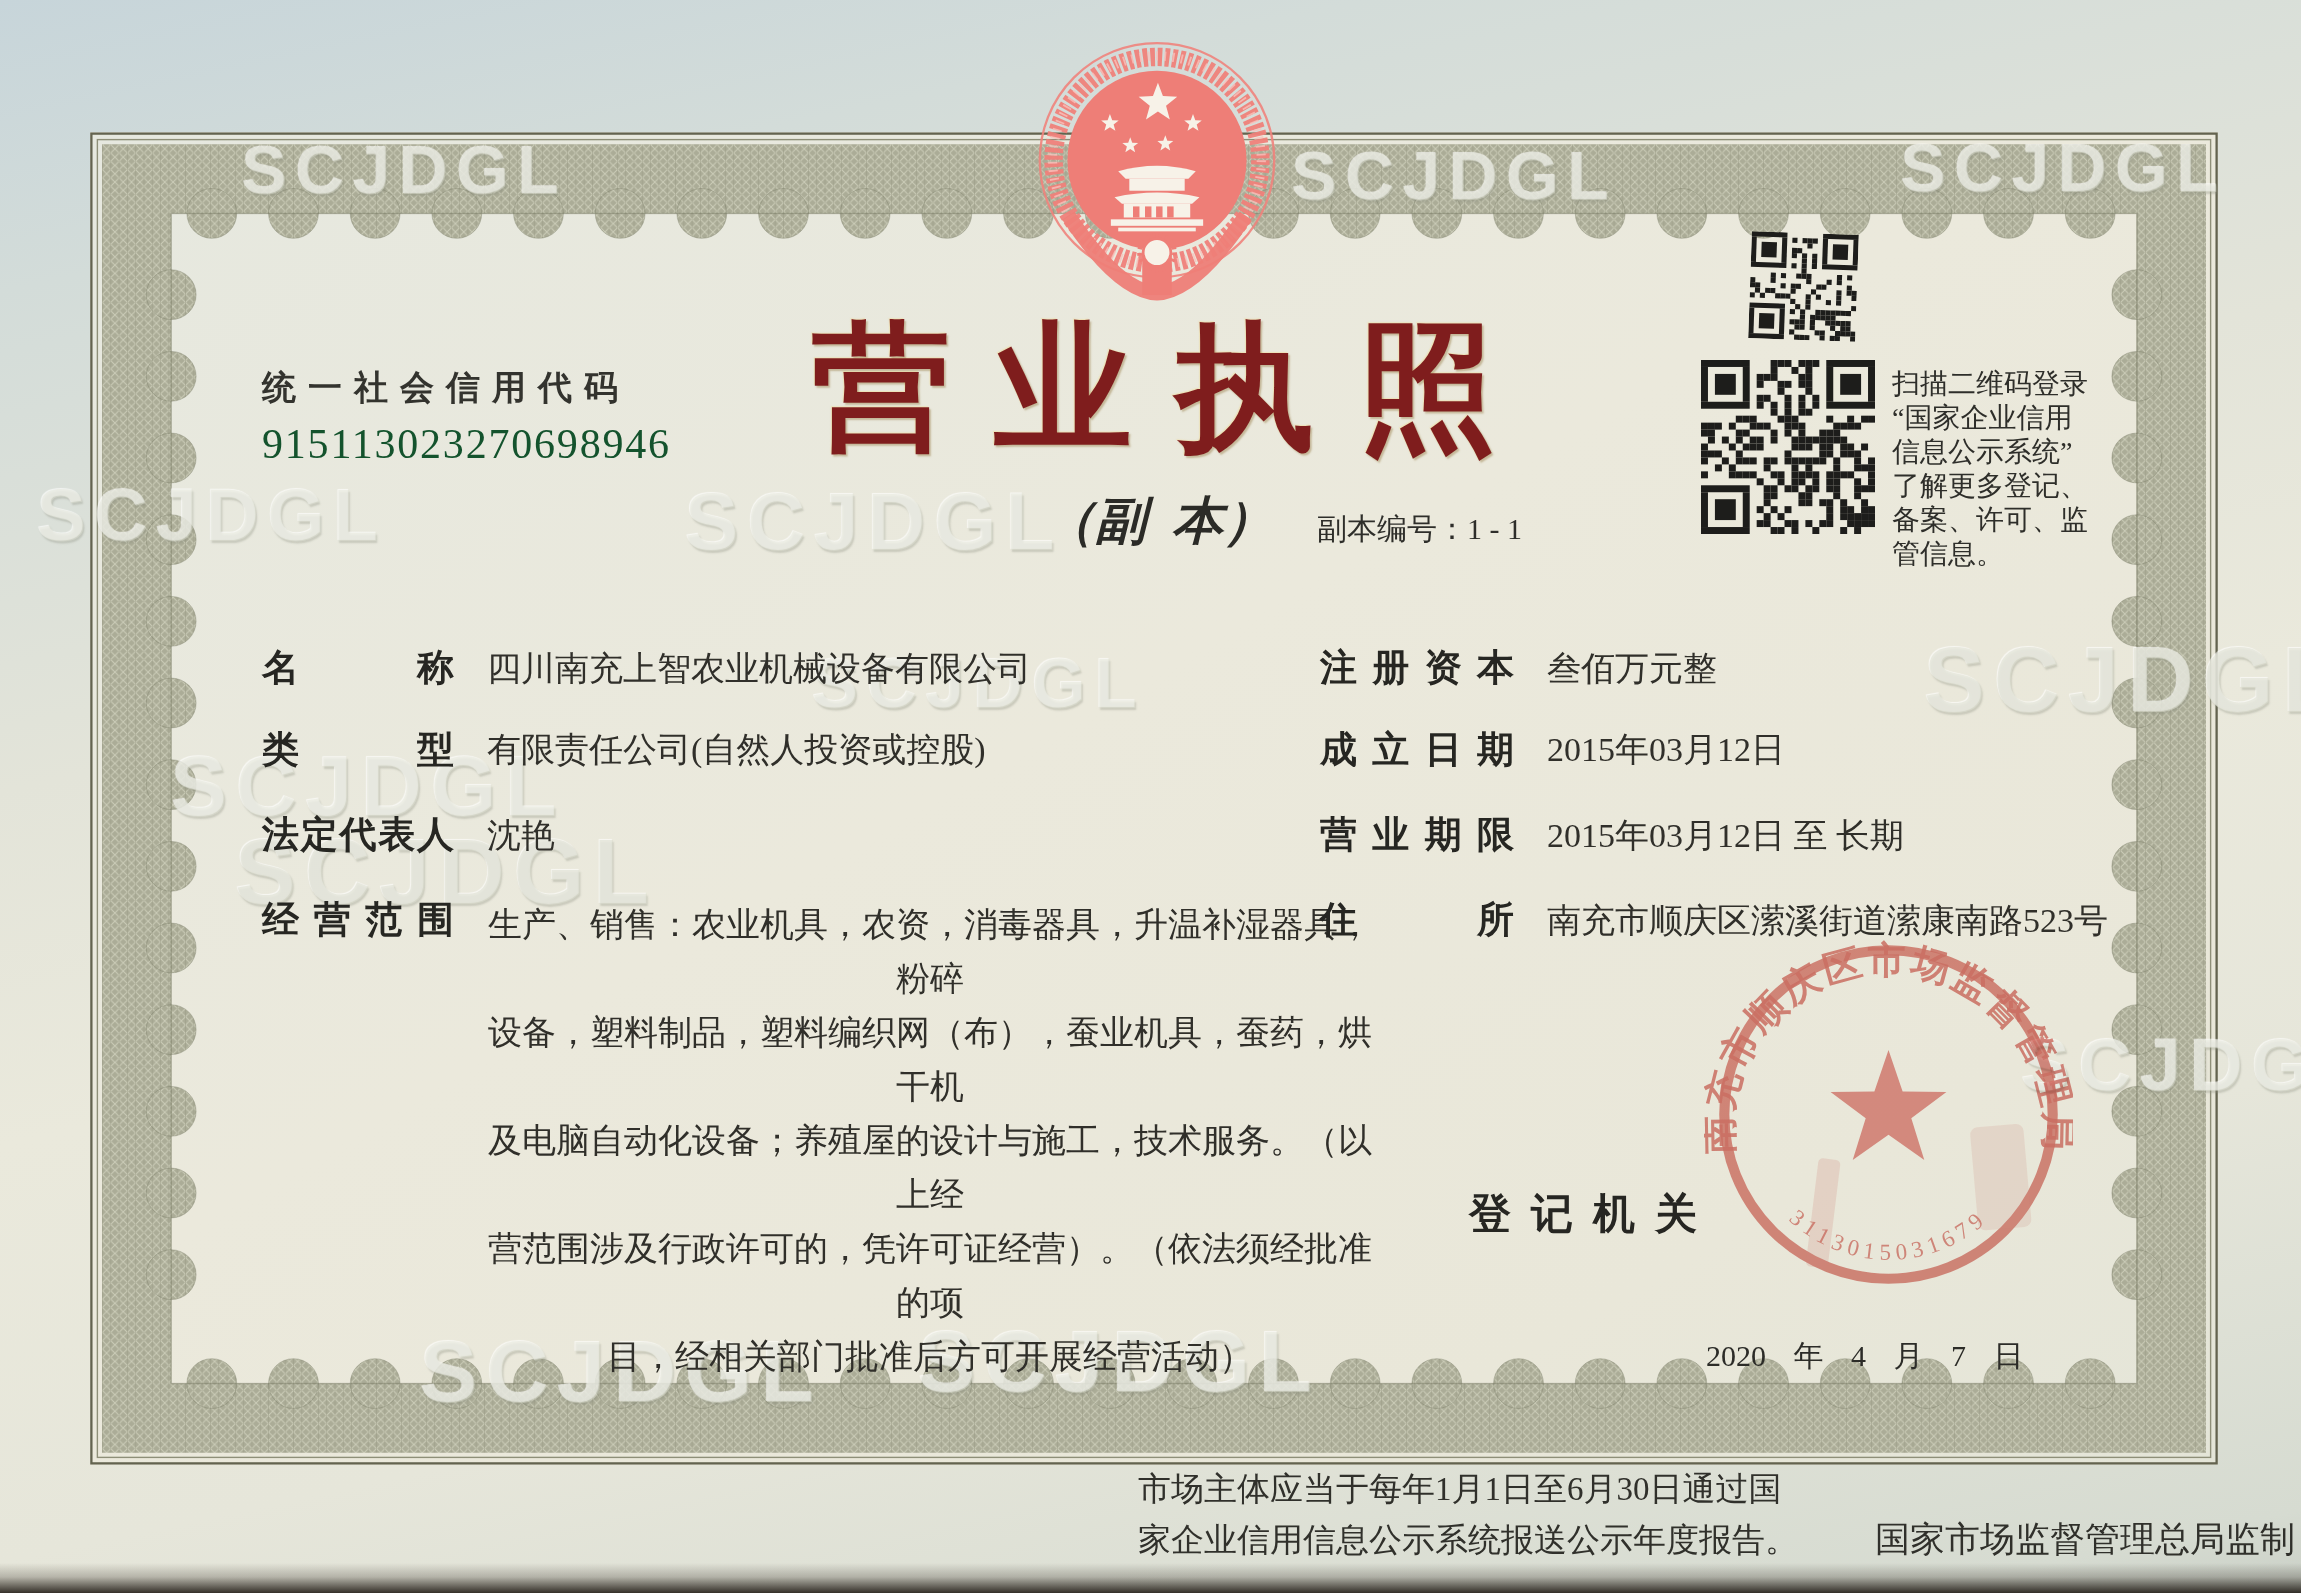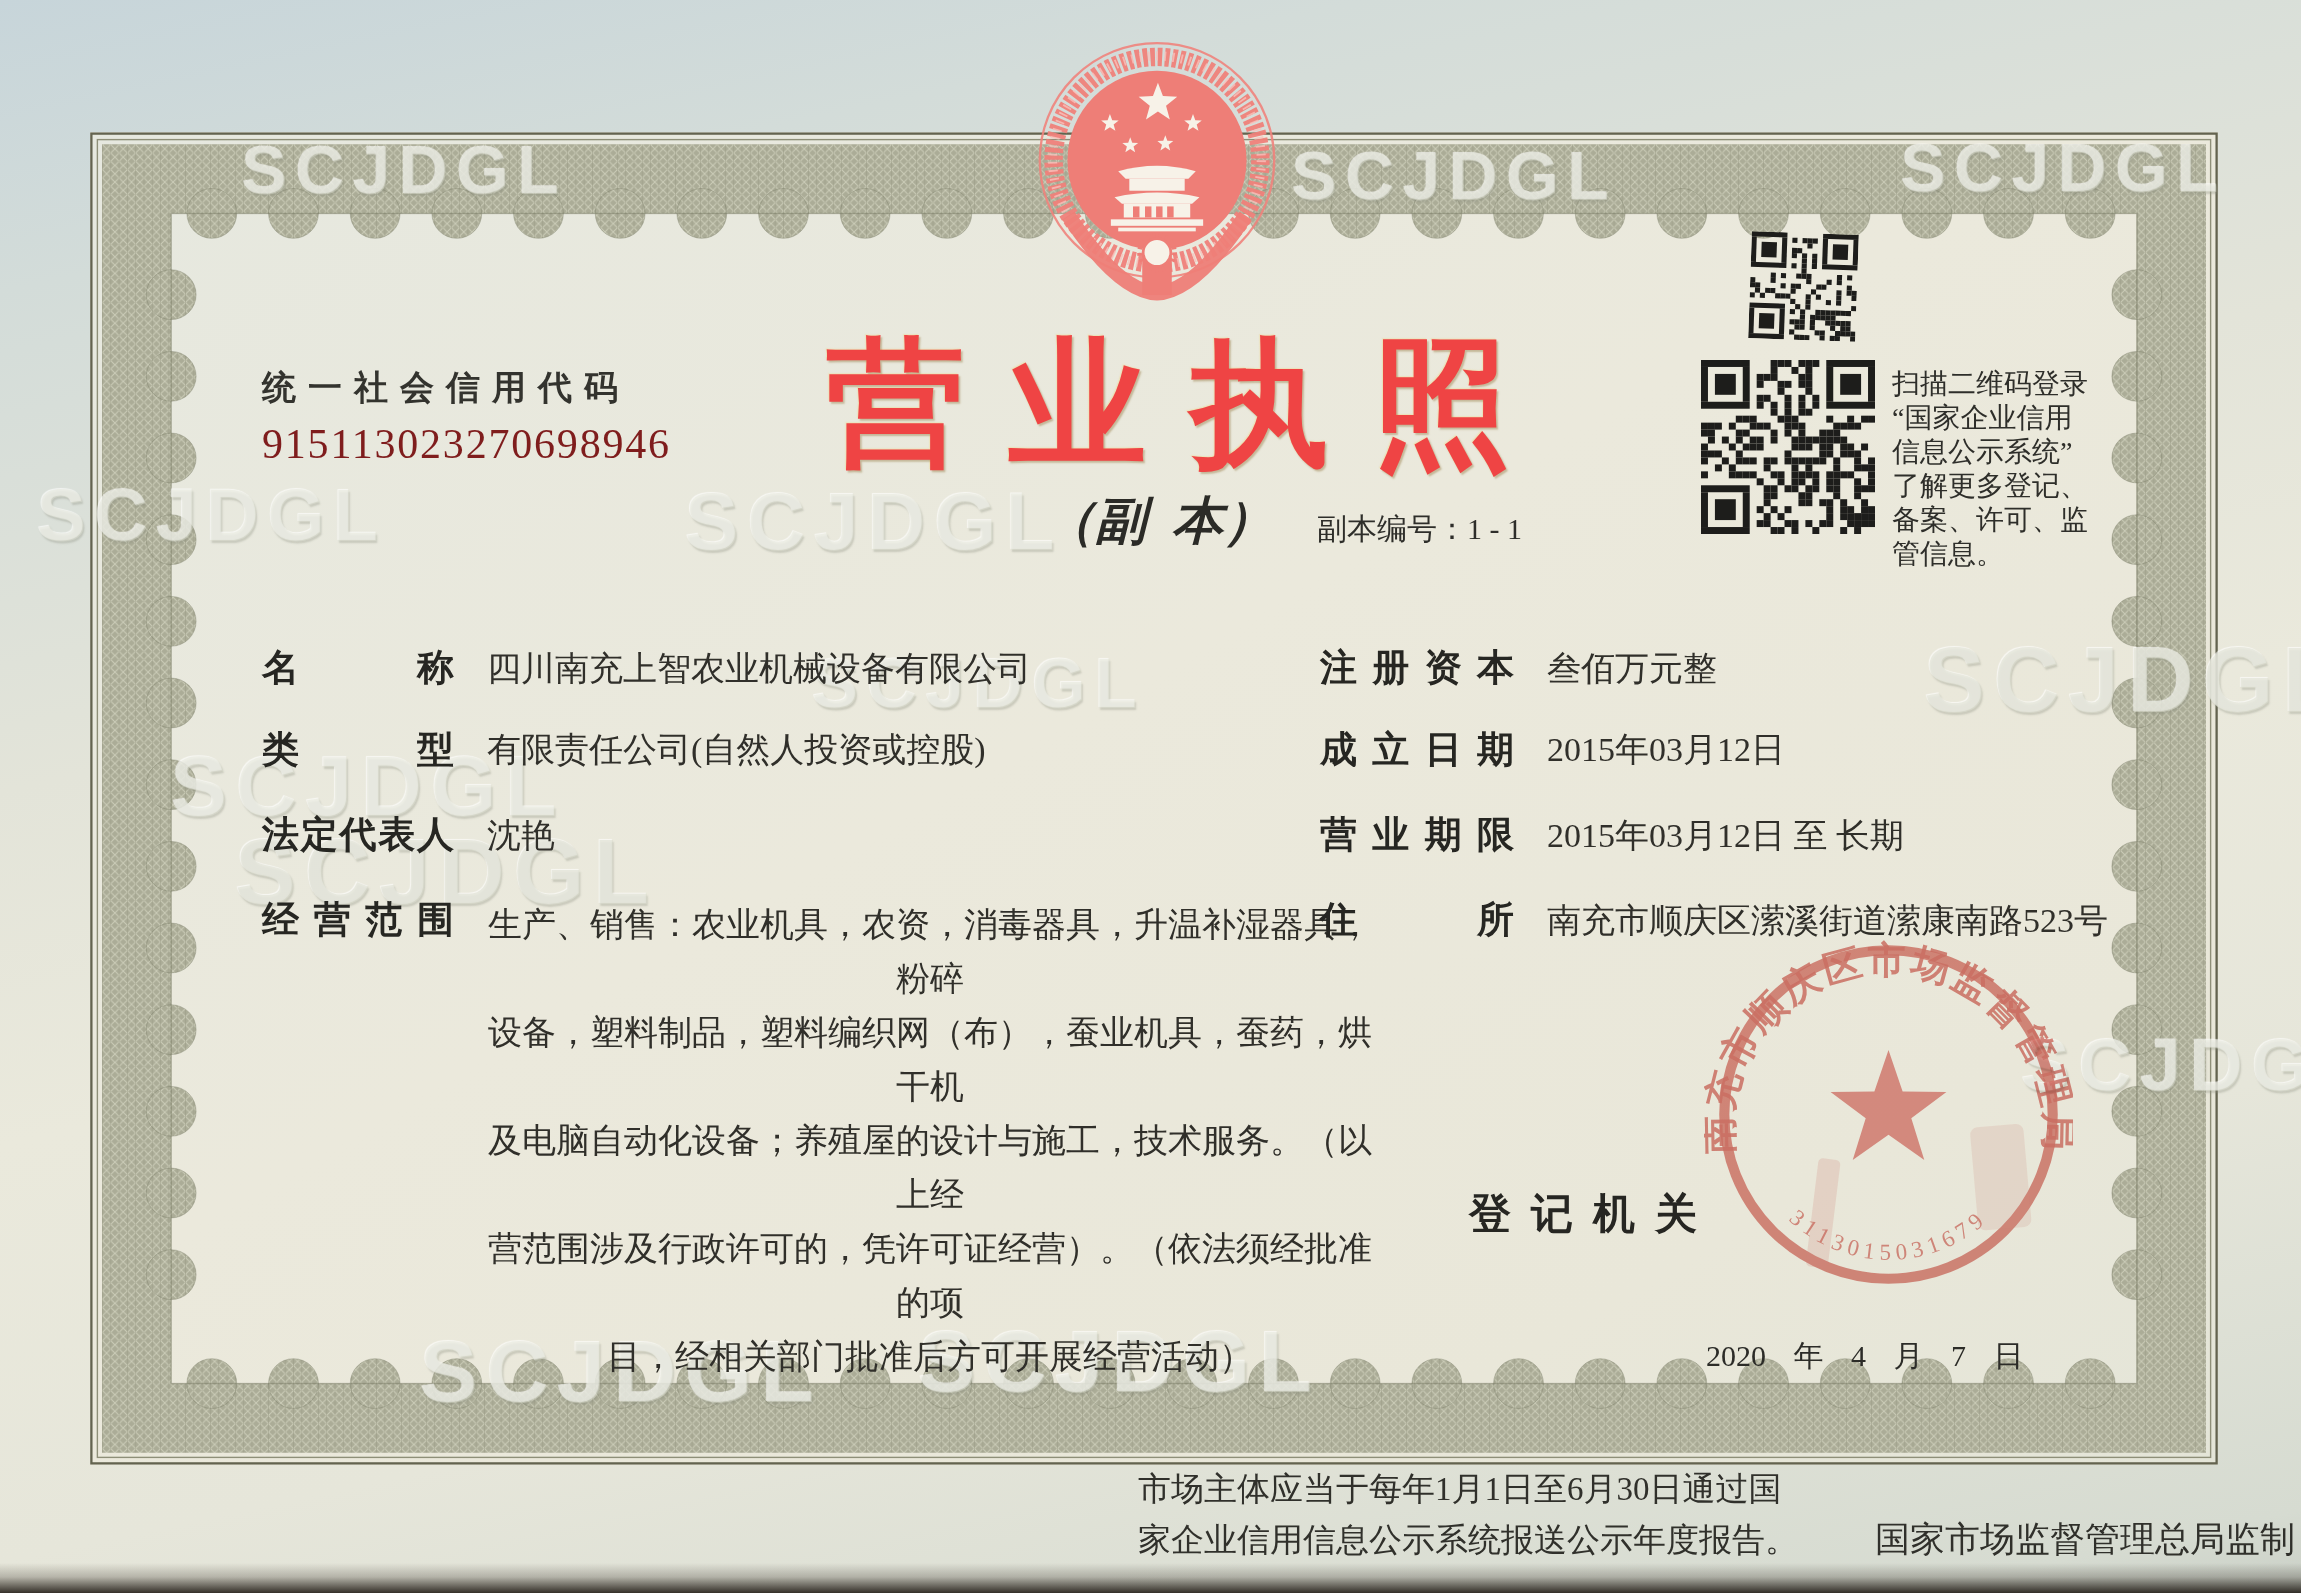--- a/index.html
+++ b/index.html
@@ -17,23 +17,23 @@
     background:linear-gradient(180deg,rgba(40,32,24,0) 0%,rgba(40,32,24,.25) 45%,rgba(25,19,13,.9) 100%);}
   
   .wm{position:absolute;z-index:2;font-family:"Liberation Sans","DejaVu Sans",sans-serif;
     font-weight:700;letter-spacing:8.3px;color:rgba(223,226,212,.42);
     text-shadow:-0.9px -0.9px 0.9px rgba(255,255,255,.65),0.9px 1.8px 1.8px rgba(138,141,123,.33);
     pointer-events:none;white-space:nowrap;}
   
   .credit-label{position:absolute;left:262px;top:365px;z-index:3;
     font-family:"Liberation Sans","DejaVu Sans",sans-serif;font-weight:700;
     font-size:34px;letter-spacing:12px;color:#33332e;}
-  .credit-code{position:absolute;left:262px;top:420px;z-index:3;font-size:42px;letter-spacing:1.8px;color:#7f1d1d;}
-  .doc-title{position:absolute;left:812px;top:312px;width:757px;z-index:3;text-align:center;
-    font-size:138px;font-weight:700;letter-spacing:44px;margin-right:-44px;color:#ef4444;
+  .credit-code{position:absolute;left:262px;top:420px;z-index:3;font-size:42px;letter-spacing:1.8px;color:#14532d;}
+  .doc-title{position:absolute;left:812px;top:296px;width:757px;z-index:3;
+    font-size:138px;font-weight:700;letter-spacing:44px;margin-right:-44px;color:#7f1d1d;
     text-shadow:1.8px 1.8px 1.8px rgba(125,92,25,.35),-0.9px -0.9px 0.9px rgba(240,220,150,.5);}
   .doc-subtitle{position:absolute;left:1034px;top:487px;width:240px;z-index:3;text-align:right;
     font-size:51px;font-weight:600;color:#2b2b27;word-spacing:13px;font-style:italic;}
   .copy-no{position:absolute;left:1317px;top:509px;z-index:3;font-size:30px;color:#2e2e2a;}
   .emblem{position:absolute;left:1037px;top:31px;z-index:4;}
   
   .qr-small{position:absolute;left:1750px;top:233px;z-index:3;transform:rotate(2deg);}
   .qr-large{position:absolute;left:1701px;top:360px;z-index:3;}
   .qr-note{position:absolute;left:1892px;top:367px;width:236px;z-index:3;
     font-size:28px;line-height:34px;color:#2e2e2a;white-space:pre-line;}

